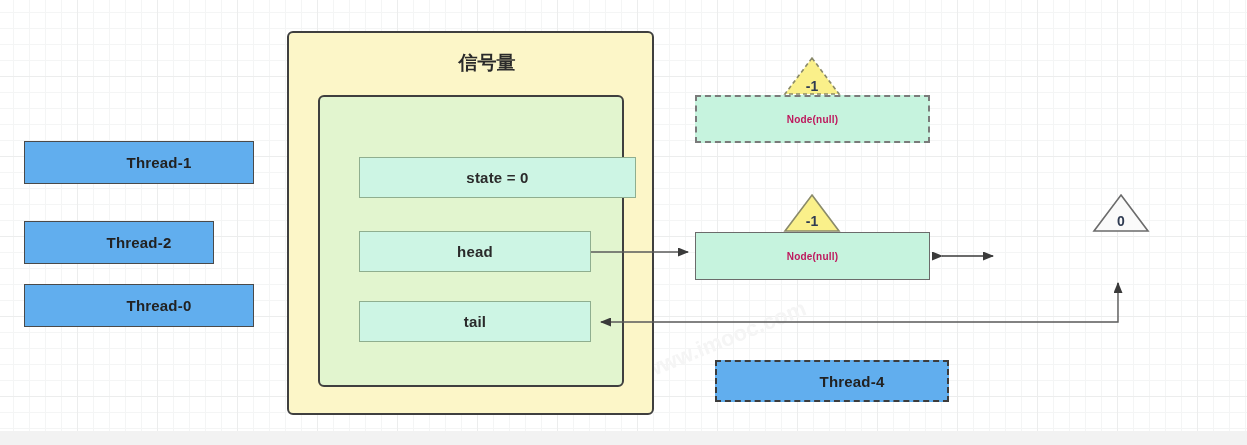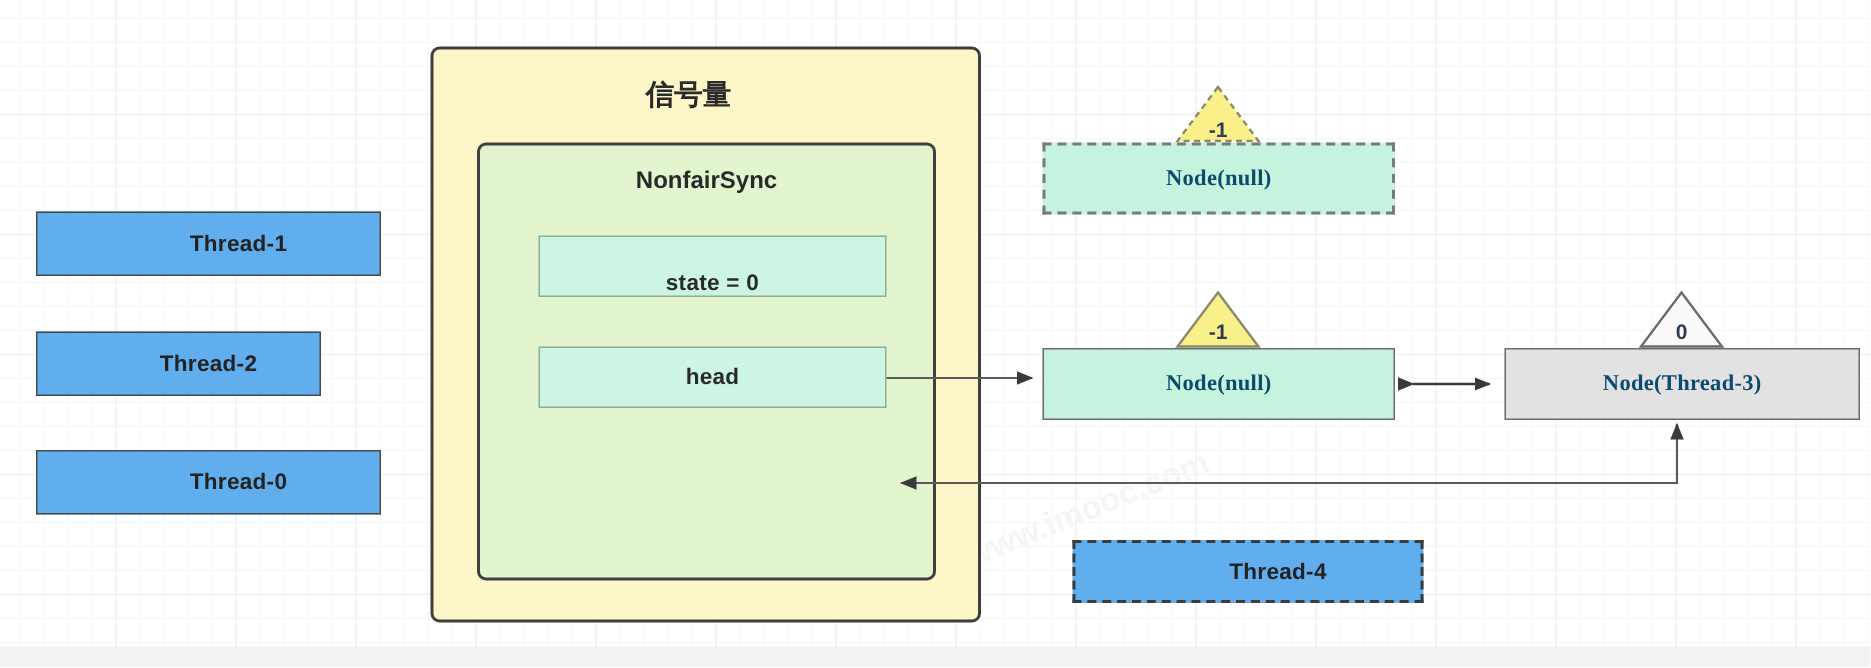--- a/index.html
+++ b/index.html
@@ -110,23 +110,22 @@
     text-align: center;
   }
   .title-sub {
     position: absolute;
     font-size: 16px;
     font-weight: bold;
     color: #2a2a2a;
     text-align: center;
   }
   .node-box {
-    font-size: 15px;
-    color: #0c4a6e;
-    font-family: Liberation Serif, serif;
+    font-size: 10px;
+    color: #be185d;
   }
   .node-green {
     background: #c6f3de;
     border: 1.5px solid #6b6b6b;
   }
   .node-green.dashed {
     border: 2px dashed #7a7a7a;
   }
   .node-gray {
     background: #e2e2e2;
@@ -162,35 +161,37 @@
 
   <div class="wm wm-big">慕课网</div>
   <div class="wm wm-small">www.imooc.com</div>
 
   <div class="box thread-box" style="left:24px; top:141px; width:230px; height:43px;">
     <span>Thread-1</span>
   </div>
   <div class="box thread-box" style="left:24px; top:221px; width:190px; height:43px;">
     <span>Thread-2</span>
   </div>
-  <div class="box thread-box" style="left:24px; top:300px; width:230px; height:43px;">
+  <div class="box thread-box" style="left:24px; top:284px; width:230px; height:43px;">
     <span>Thread-0</span>
   </div>
 
   <div class="box outer-yellow" style="left:287px; top:31px; width:367px; height:384px;"></div>
-  <div class="title-cn" style="left:287px; top:50px; width:344px;">信号量</div>
+  <div class="title-cn" style="left:287px; top:50px; width:344px;padding-left:28px;">信号量</div>
 
   <div class="box inner-green" style="left:318px; top:95px; width:306px; height:292px;"></div>
-  <div class="title-sub" style="left:318px; top:112px; width:306px;">NonfairSync</div>
-
-  <div class="box field-box" style="left:359px; top:157px; width:232px; height:41px;align-items:flex-end;">
+
+  <div class="box field-box" style="left:359px; top:157px; width:277px; height:41px;">
     <span>state = 0</span>
   </div>
   <div class="box field-box" style="left:359px; top:231px; width:232px; height:41px;">
     <span>head</span>
+  </div>
+  <div class="box field-box" style="left:359px; top:301px; width:232px; height:41px;">
+    <span>tail</span>
   </div>
 
   <div class="tri-wrap" style="left:783px; top:58px; width:58px; height:38px;">
     <svg width="58" height="40" viewBox="0 0 58 40">
       <polygon points="29,2 56,38 2,38" fill="#faf08a" stroke="#8a8a6a" stroke-width="1.6" stroke-dasharray="4,3"></polygon>
     </svg>
   </div>
   <div class="tri-label" style="left:783px; top:78px; width:58px;">-1</div>
   <div class="box node-box node-green dashed" style="left:695px; top:95px; width:235px; height:48px;">
     <span>Node(null)</span>
@@ -205,23 +206,20 @@
   <div class="box node-box node-green" style="left:695px; top:232px; width:235px; height:48px;">
     <span>Node(null)</span>
   </div>
 
   <div class="tri-wrap" style="left:1092px; top:195px; width:58px; height:38px;">
     <svg width="58" height="40" viewBox="0 0 58 40">
       <polygon points="29,2 56,38 2,38" fill="#fafafa" stroke="#6b6b6b" stroke-width="1.6"></polygon>
     </svg>
   </div>
   <div class="tri-label" style="left:1092px; top:213px; width:58px;">0</div>
-  <div class="box node-box node-gray" style="left:1003px; top:232px; width:237px; height:48px;">
-    <span>Node(Thread-3)</span>
-  </div>
 
   <div class="box thread-box dashed" style="left:701px; top:360px; width:234px; height:42px;">
     <span>Thread-4</span>
   </div>
 
   <svg class="overlay">
     <defs>
       <marker id="arrR" markerWidth="11" markerHeight="9" refX="10" refY="4.5" orient="auto" markerUnits="userSpaceOnUse">
         <polygon points="0,0 11,4.5 0,9" fill="#3a3a3a"></polygon>
       </marker>

